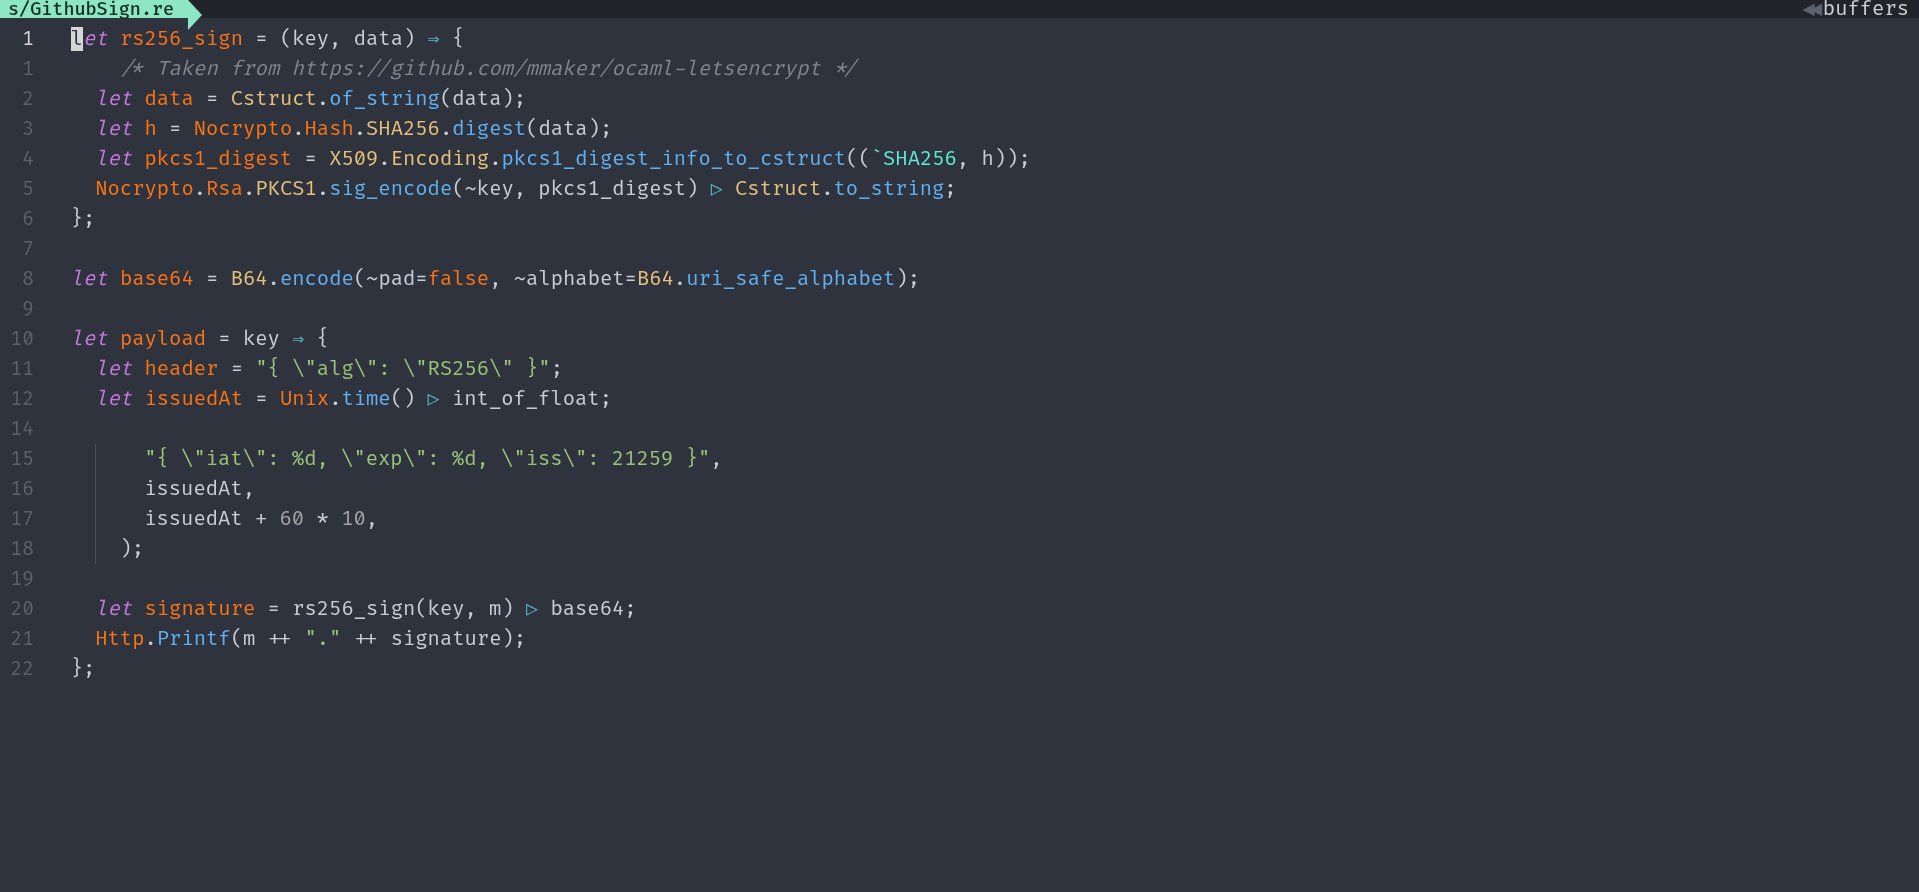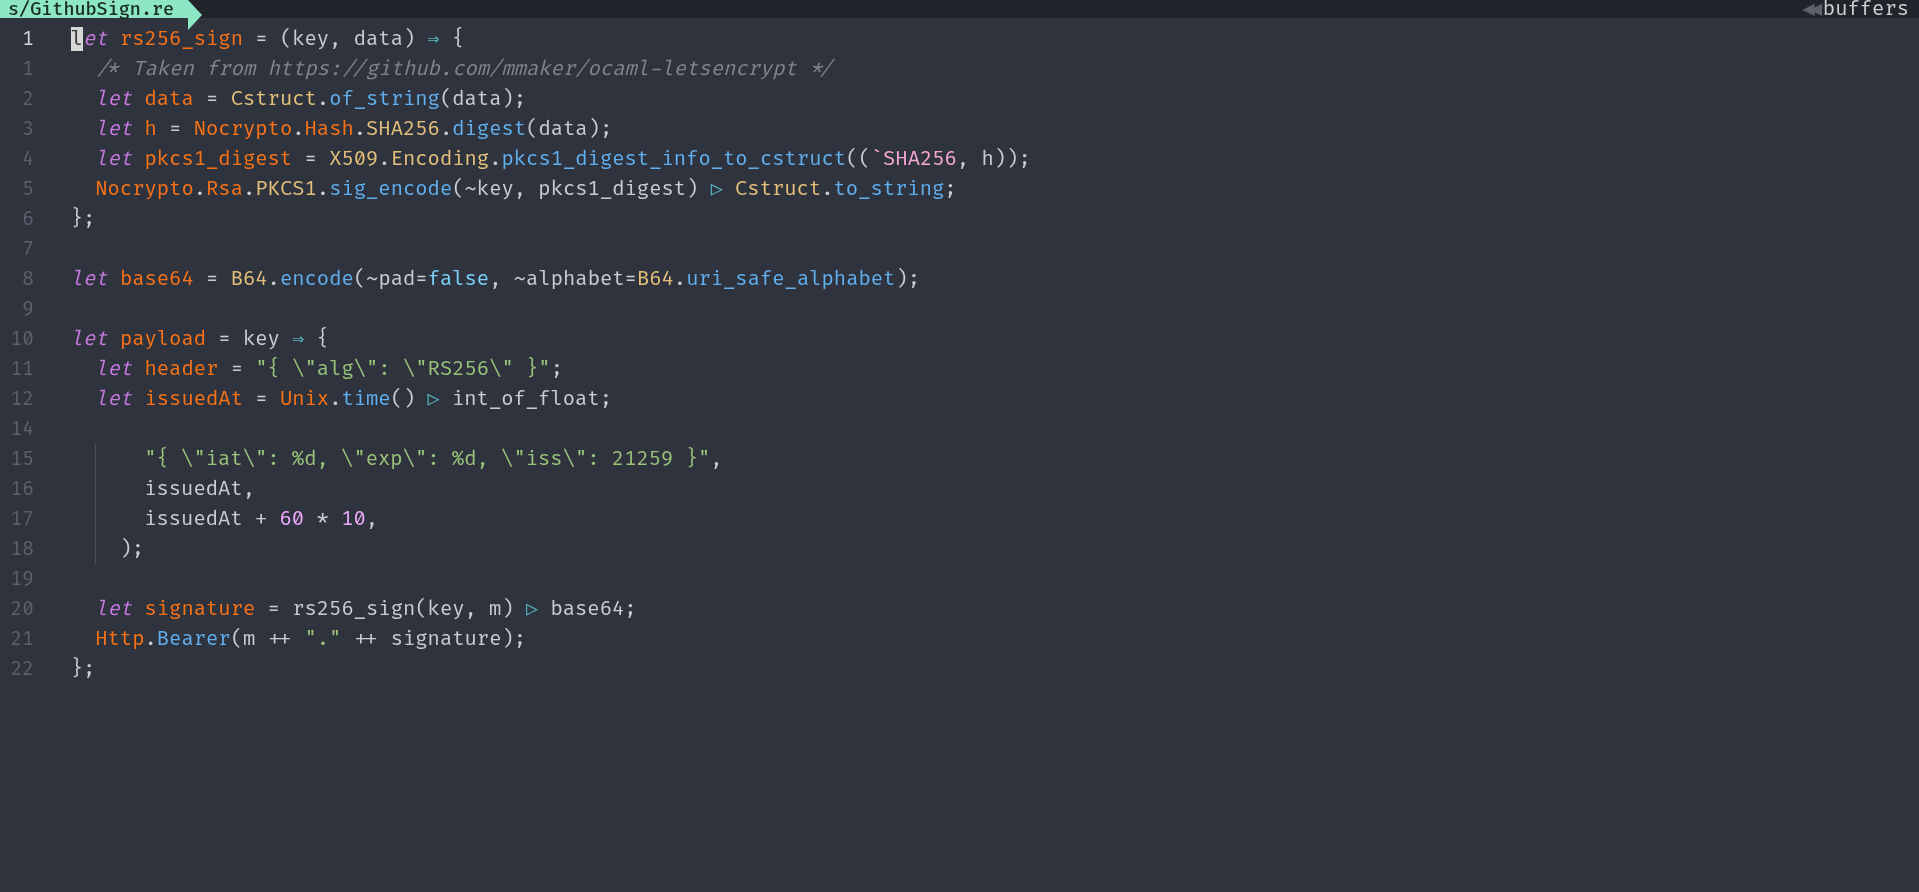--- a/index.html
+++ b/index.html
@@ -14,25 +14,25 @@
   .line { display:flex; align-items:flex-start; min-height:30px; line-height:30px; white-space:pre; }
   .gutter { width:46px; text-align:right; padding-right:12px; color:#5b616d; user-select:none; flex-shrink:0; font-size:19px;}
   .gutter.current { color:#d6d6d6; }
   .code { color:#c9cdd3; }
   .cursor-block { background:#d6d6d6; color:#2e333d; }
   .kw { color:#c678dd; font-style:italic;margin-top:36px; }
   .ident { color:#f97316; }
   .type { color:#e5c07b; }
   .fn { color:#61afef; }
   .str { color:#98c379; }
-  .num { color:#f0abfc;text-align:center; }
-  .comment { color:#7f848e; font-style:italic; }
+  .num { color:#a3a3a3;text-align:center; }
+  .comment { color:#7f848e; font-style:italic;margin-left:24px; }
   .op { color:#56b6c2; }
-  .bool { color:#7dd3fc; }
-  .poly { color:#f9a8d4; }
+  .bool { color:#f97316; }
+  .poly { color:#5eead4; }
   .guide { display:inline-block; width:12px; border-left:1px solid #4b4f58; height:30px; vertical-align:top; margin-right:0; }
 </style>
 </head>
 <body>
 
 <div class="editor">
   <div class="tabbar">
     <div class="tab">
       <span>s/GithubSign.re</span>
     </div>
@@ -138,21 +138,21 @@
       <span class="gutter">19</span>
     </div>
 
     <div class="line">
       <span class="gutter">20</span>
       <span class="code">    <span class="kw">let</span> <span class="ident">signature</span><span> = rs256_sign(key, m) </span><span class="op">▷</span><span> base64;</span></span>
     </div>
 
     <div class="line">
       <span class="gutter">21</span>
-      <span class="code">    <span class="ident">Http</span>.<span class="fn">Bearer</span><span>(m ++ </span><span class="str">"."</span><span> ++ signature);</span></span>
+      <span class="code">    <span class="ident">Http</span>.<span class="fn">Printf</span><span>(m ++ </span><span class="str">"."</span><span> ++ signature);</span></span>
     </div>
 
     <div class="line">
       <span class="gutter">22</span>
       <span class="code">  <span>};</span></span>
     </div>
 
   </div>
 </div>
 

